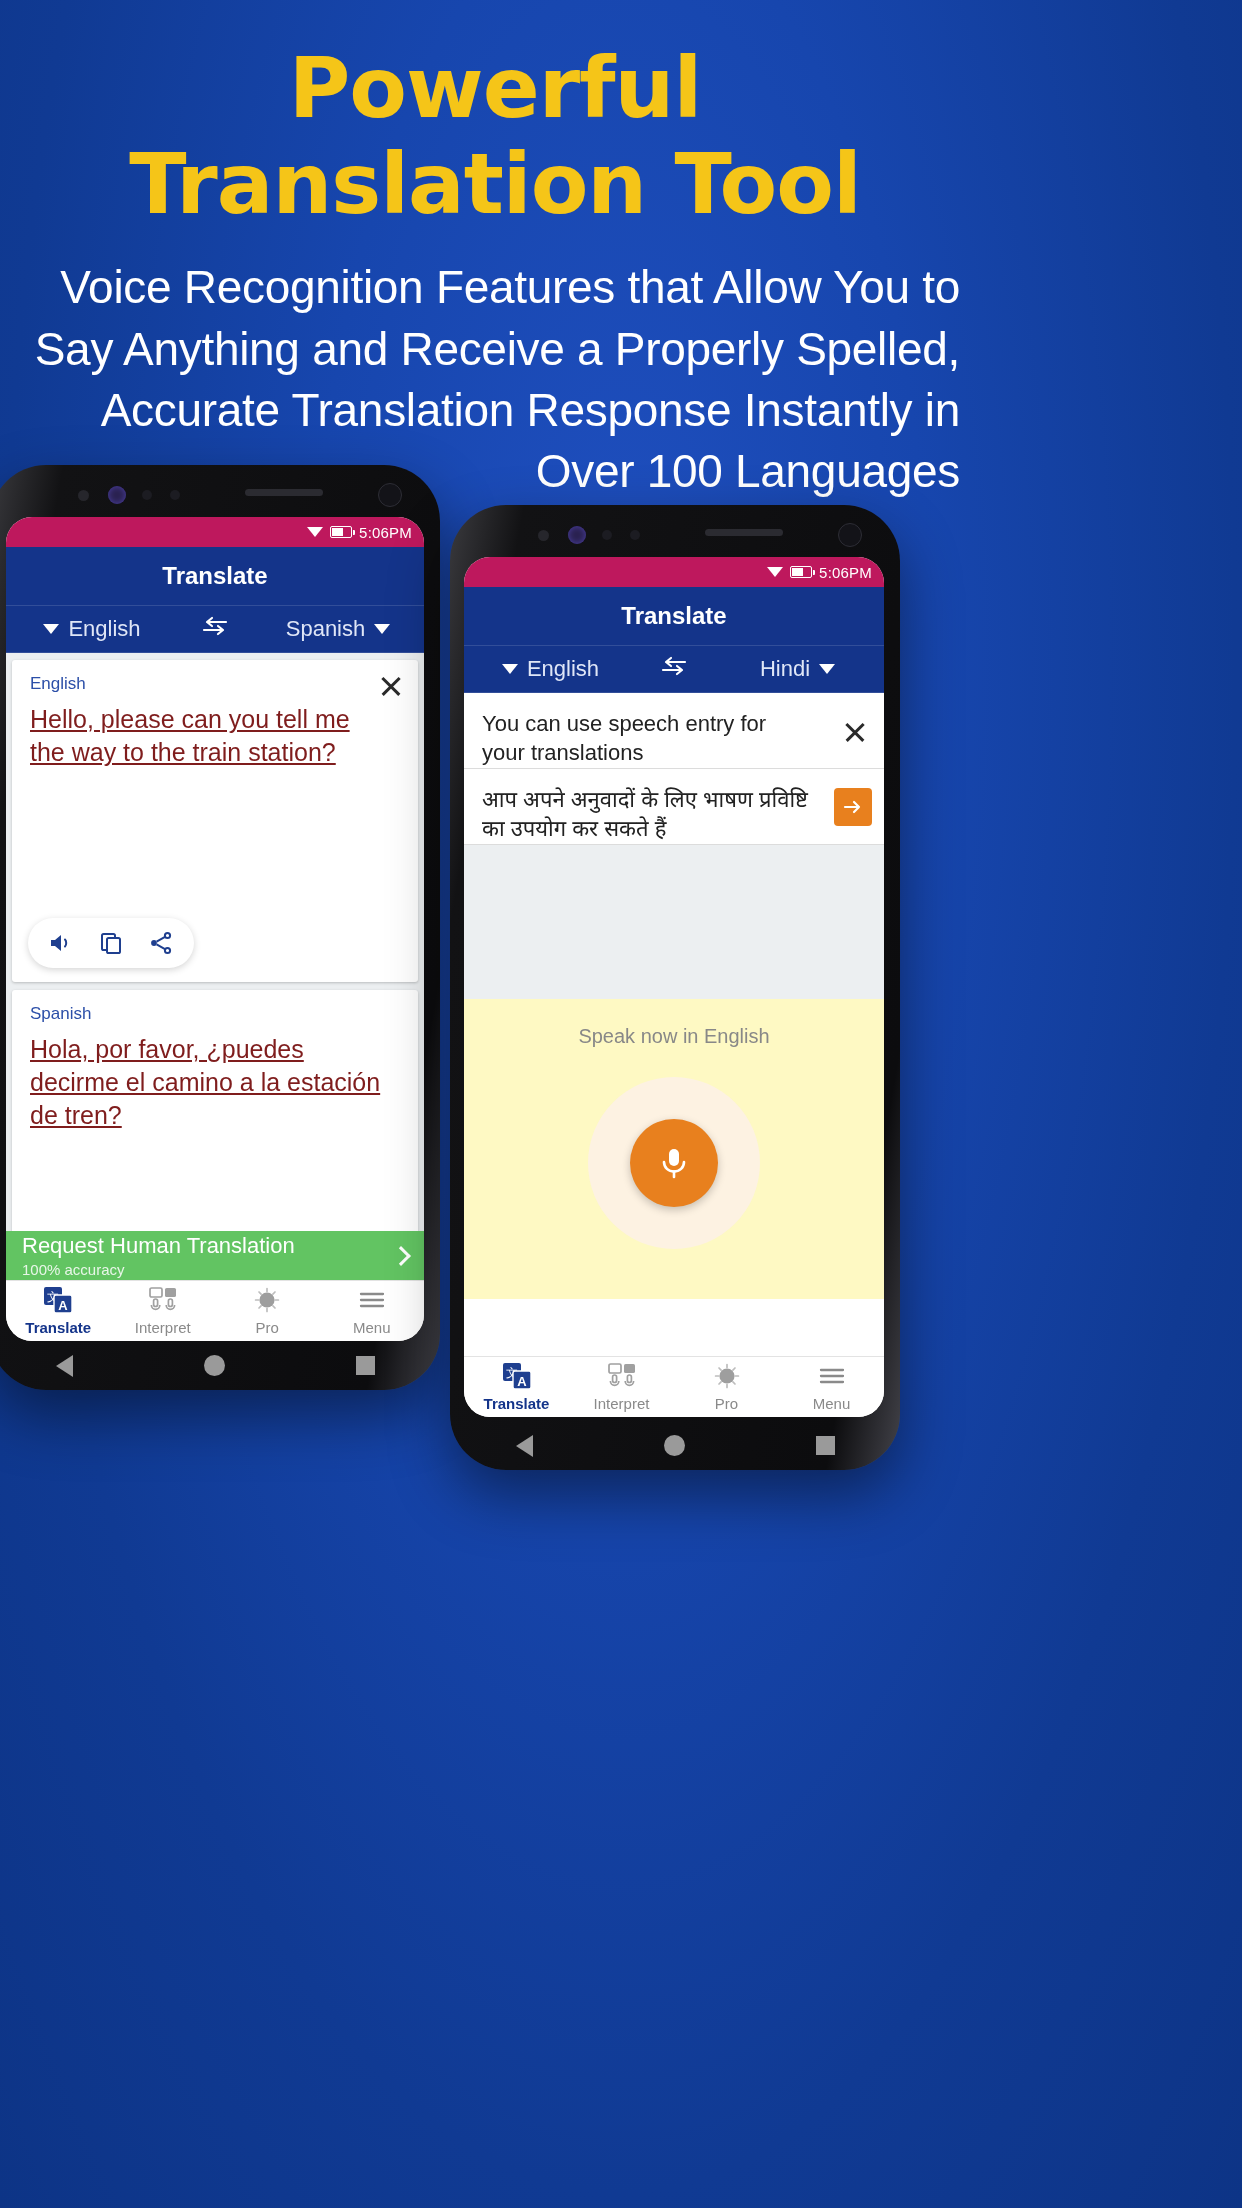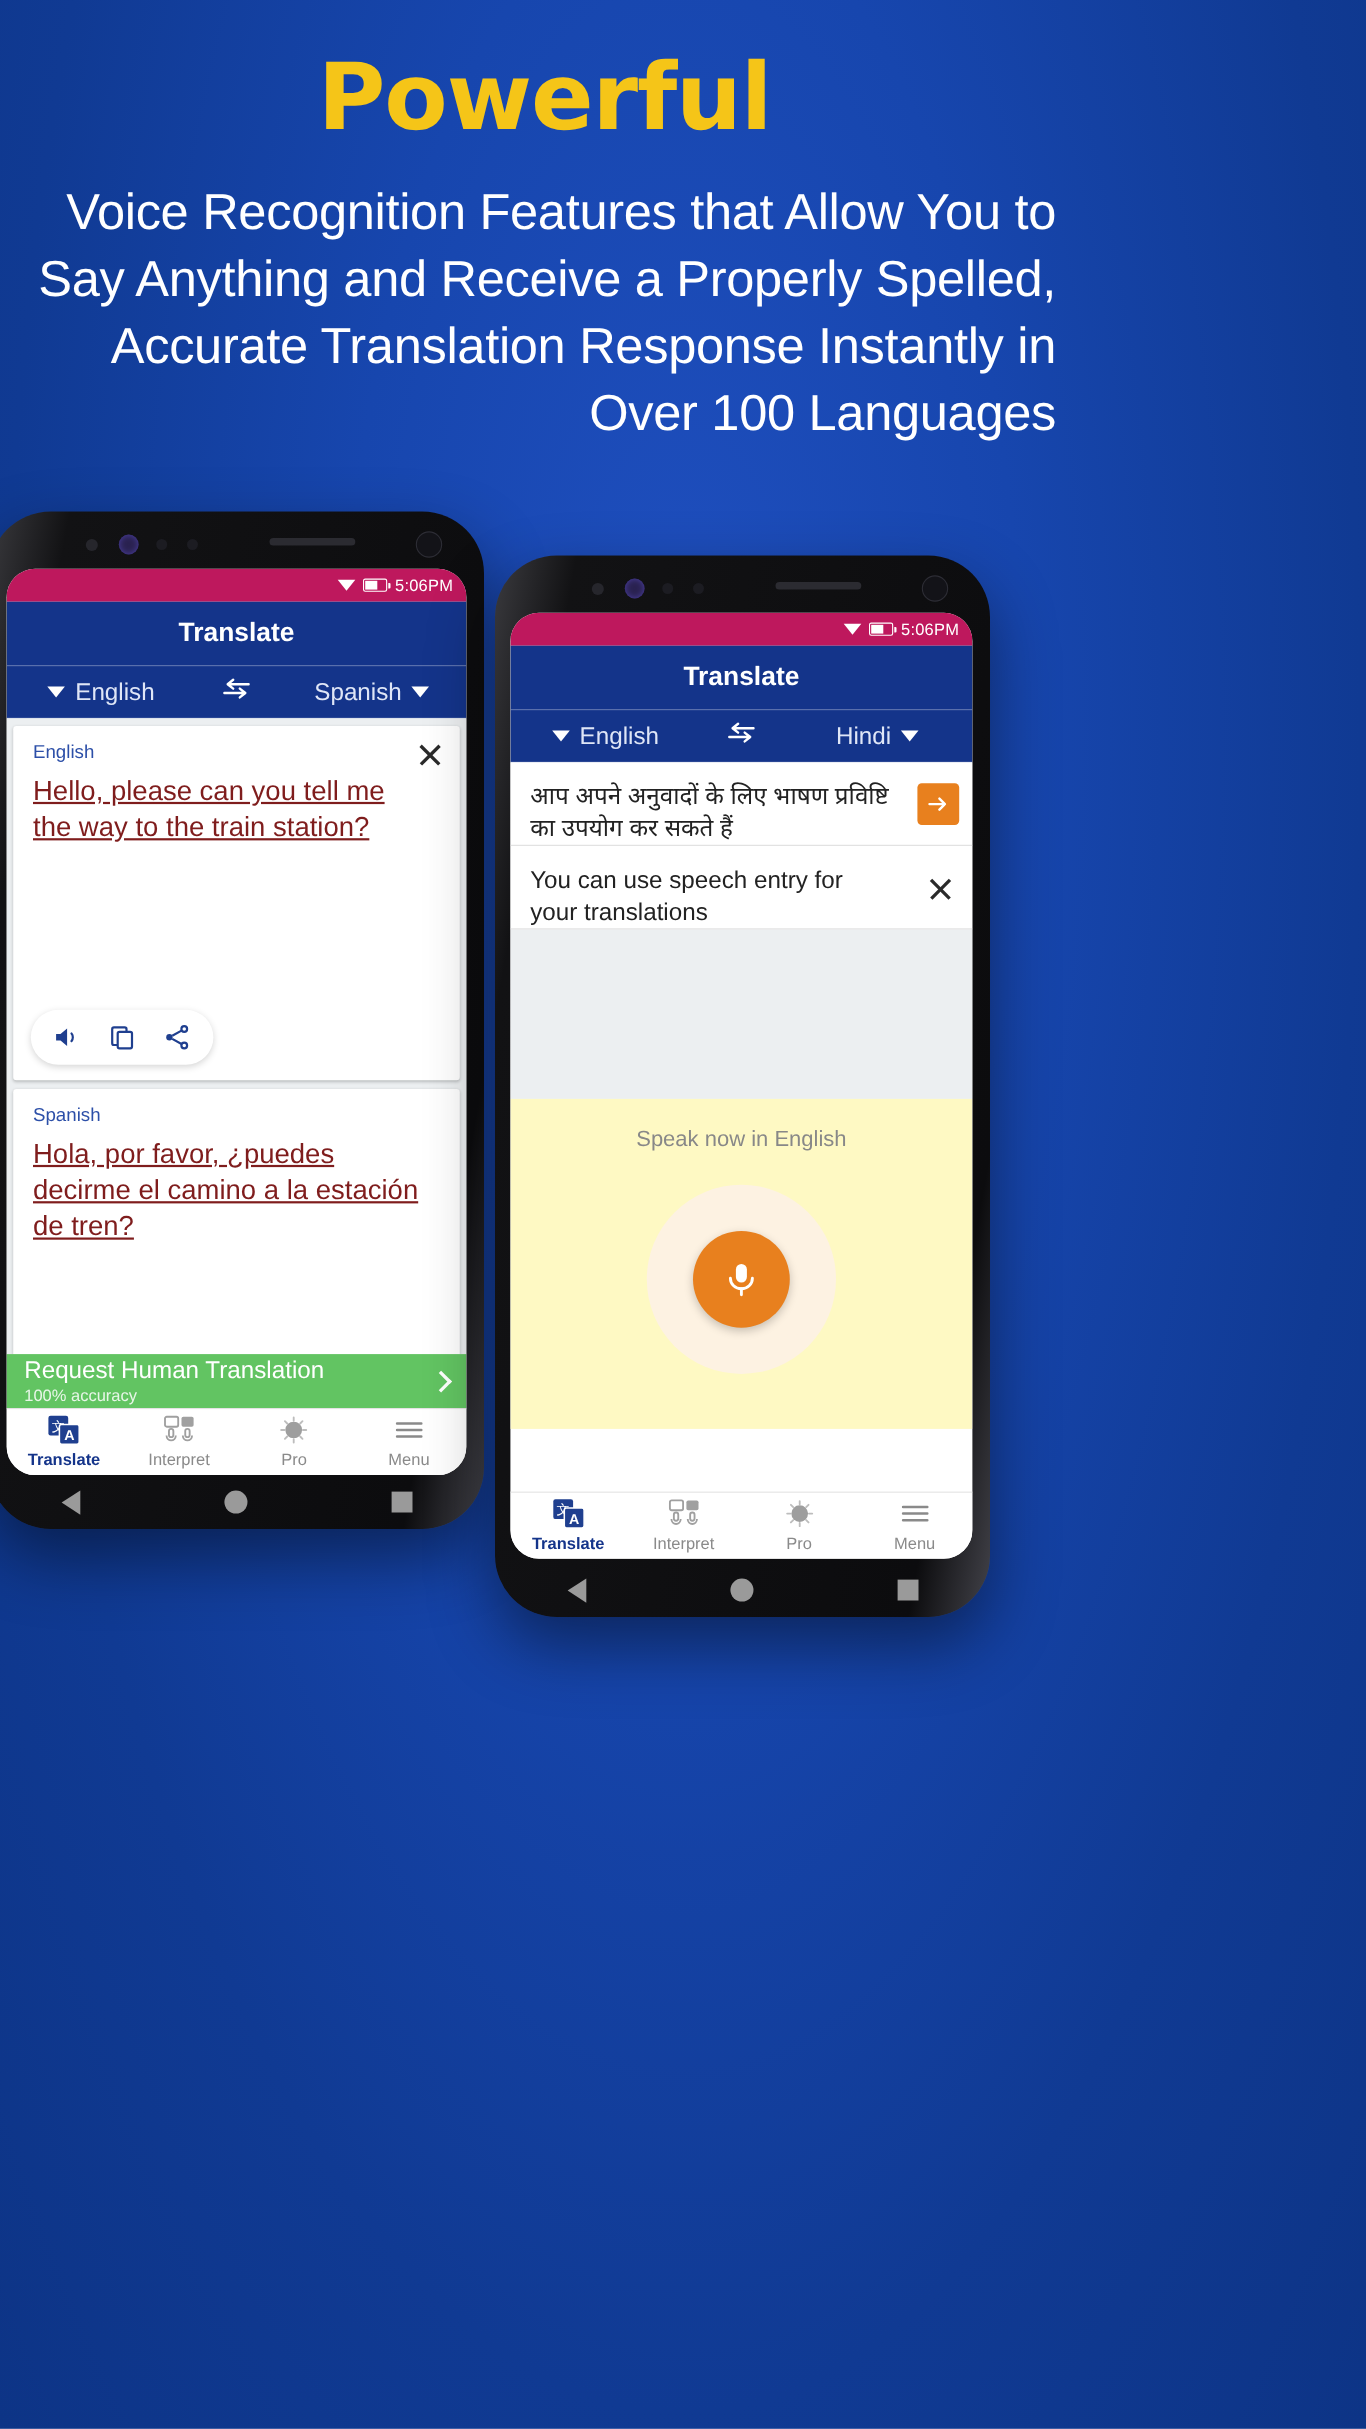--- a/index.html
+++ b/index.html
@@ -107,20 +107,21 @@
 
   .p2-row { background:#fff; position:relative; border-bottom:1px solid #dcdcdc; }
   .p2-row-text { color:#222; font-size:22px; line-height:1.34; padding:16px 70px 16px 18px; }
 </style>
 </head>
 <body>
 
 <div class="hero">
   <div class="hero-title">
     <span>Powerful</span>
+    <span class="l2">Translation Tool</span>
   </div>
   <div class="hero-sub">Voice Recognition Features that Allow You to Say Anything and Receive a Properly Spelled, Accurate Translation Response Instantly in Over 100 Languages</div>
 </div>
 
 <div class="phone" id="phone1">
   <div class="bezel-top">
     <div class="cam-dot" style="left:88px;top:25px;width:11px;height:11px;background:#26262c;"></div>
     <div class="cam-dot" style="left:118px;top:21px;width:18px;height:18px;background:#2a2250;box-shadow:inset 0 0 6px #4b3fa0;"></div>
     <div class="cam-dot" style="left:152px;top:25px;width:10px;height:10px;background:#1c1c22;"></div>
     <div class="cam-dot" style="left:180px;top:25px;width:10px;height:10px;background:#1c1c22;"></div>
@@ -282,30 +283,30 @@
           <path d="M4 16 H22 M18 12 L23 16 L18 20" stroke="#fff" stroke-width="2.2" fill="none" stroke-linecap="round" stroke-linejoin="round"></path>
         </svg>
       </div>
       <div class="lang">
         <span>Hindi</span>
         <span class="caret"></span>
       </div>
     </div>
 
     <div class="p2-row" style="height:76px;">
+      <div class="p2-row-text">You can use speech entry for your translations</div>
+      <div class="close-x" style="top:26px;right:16px;"></div>
+    </div>
+    <div class="p2-row" style="height:76px;">
       <div class="p2-row-text">आप अपने अनुवादों के लिए भाषण प्रविष्टि का उपयोग कर सकते हैं</div>
       <div class="send-btn">
         <svg width="20" height="18" viewBox="0 0 20 18">
           <path d="M2 9h14M11 4l5 5-5 5" stroke="#fff" stroke-width="2.2" fill="none" stroke-linecap="round" stroke-linejoin="round"></path>
         </svg>
       </div>
-    </div>
-    <div class="p2-row" style="height:76px;">
-      <div class="p2-row-text">You can use speech entry for your translations</div>
-      <div class="close-x" style="top:26px;right:16px;"></div>
     </div>
 
     <div style="background:#eceff1;height:154px;"></div>
 
     <div class="speech-zone" style="background:#fef9c3;height:300px;">
       <div class="speak-hint">Speak now in English</div>
       <div class="mic-wrap">
         <div class="mic-btn">
           <svg width="38" height="40" viewBox="0 0 38 40">
             <rect x="14" y="6" width="10" height="17" rx="5" fill="#fff"></rect>

